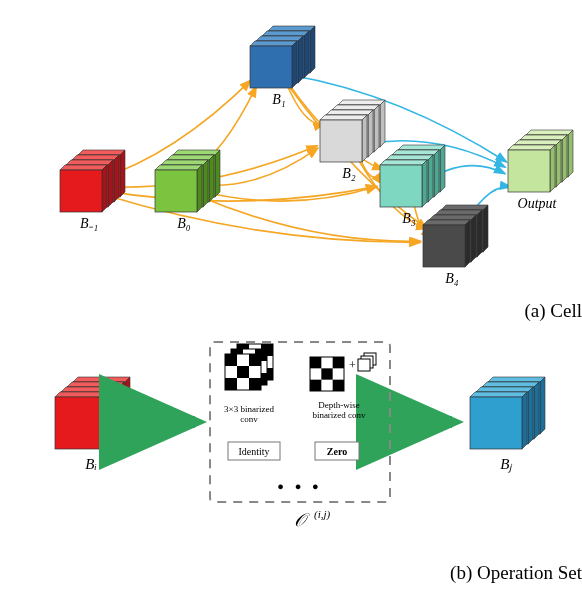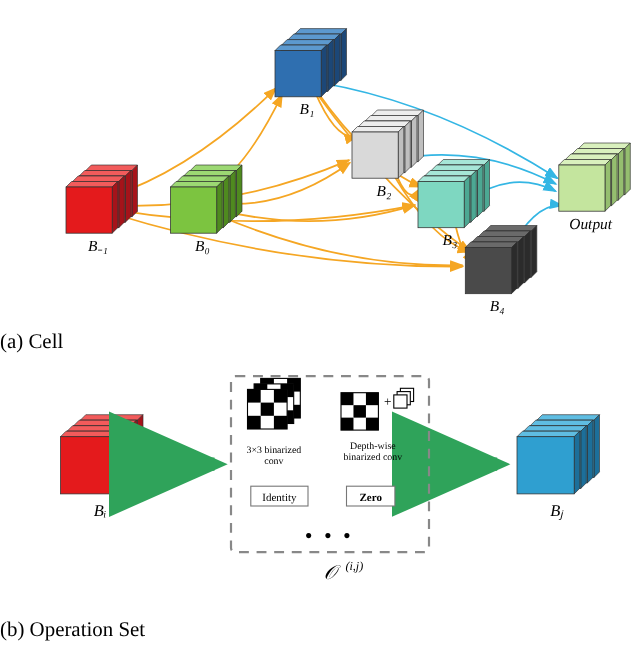--- a/index.html
+++ b/index.html
@@ -1,17 +1,17 @@
 <!DOCTYPE html>
 <html><head>
 <meta charset="utf-8">
 <style>
   html,body{margin:0;padding:0;width:582px;height:596px;background:#fff;font-family:"Times New Roman",serif;}
   svg{display:block;}
-  .caption{font-size:19px;text-align:left;font-family:"Times New Roman",serif;}
+  .caption{font-size:19px;text-align:right;font-family:"Times New Roman",serif;margin-left:13px;}
 </style>
 </head>
 <body>
 
 <div style="position:relative;width:582px;height:300px;">
   <svg id="cell-svg" width="582" height="300">
       <defs>
         <marker id="arr-orange" markerWidth="8" markerHeight="8" refX="7" refY="3" orient="auto">
           <path d="M0,0 L8,3 L0,6 Z" fill="#f5a623"></path>
         </marker>

